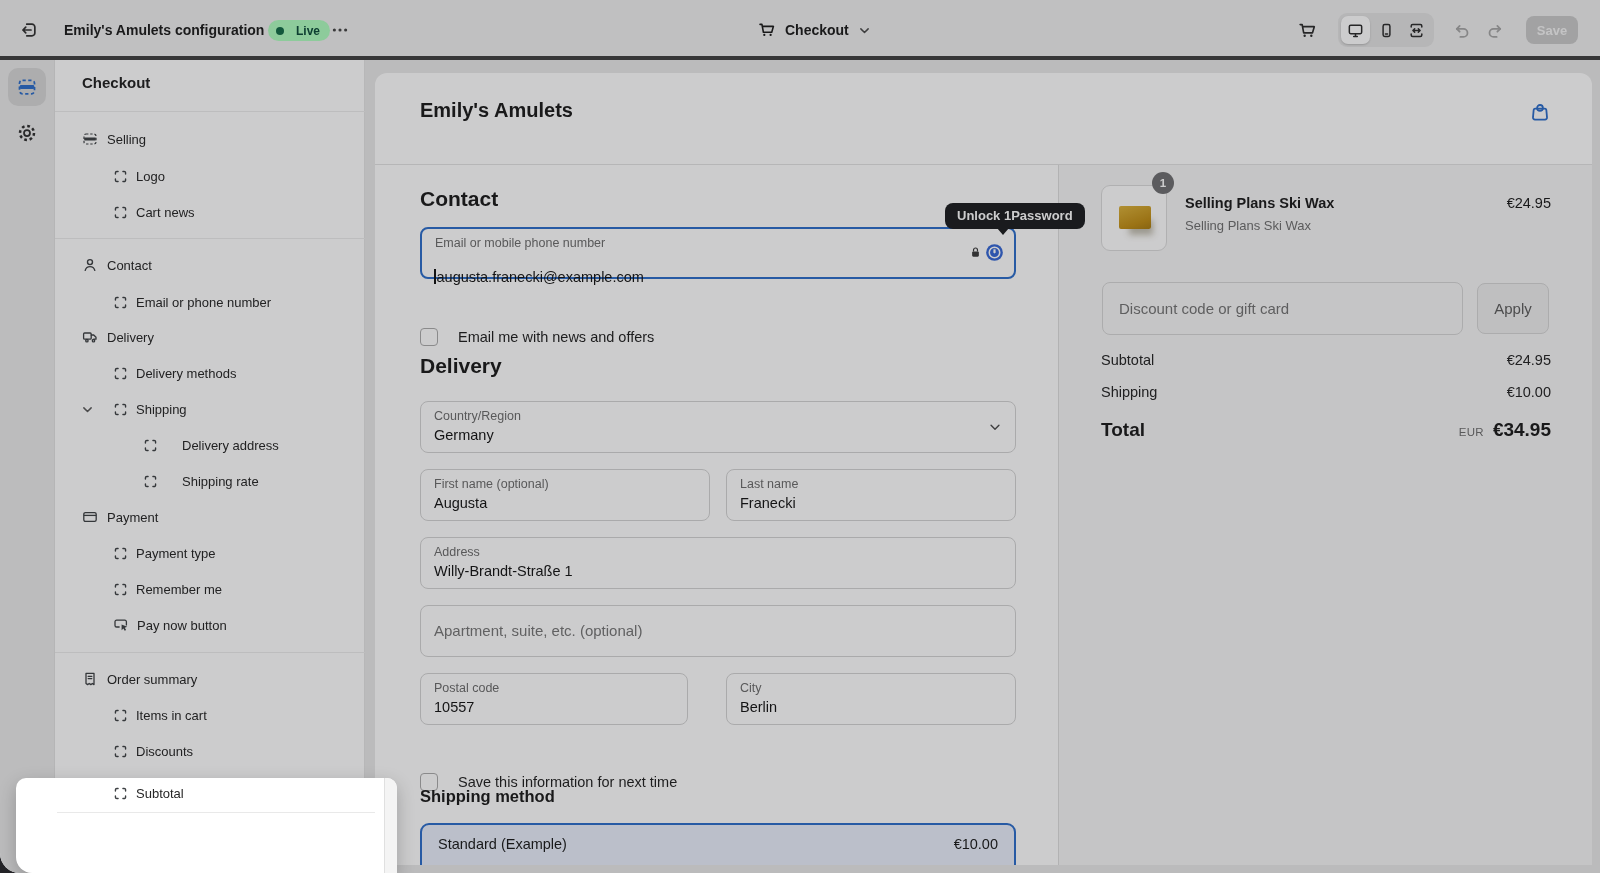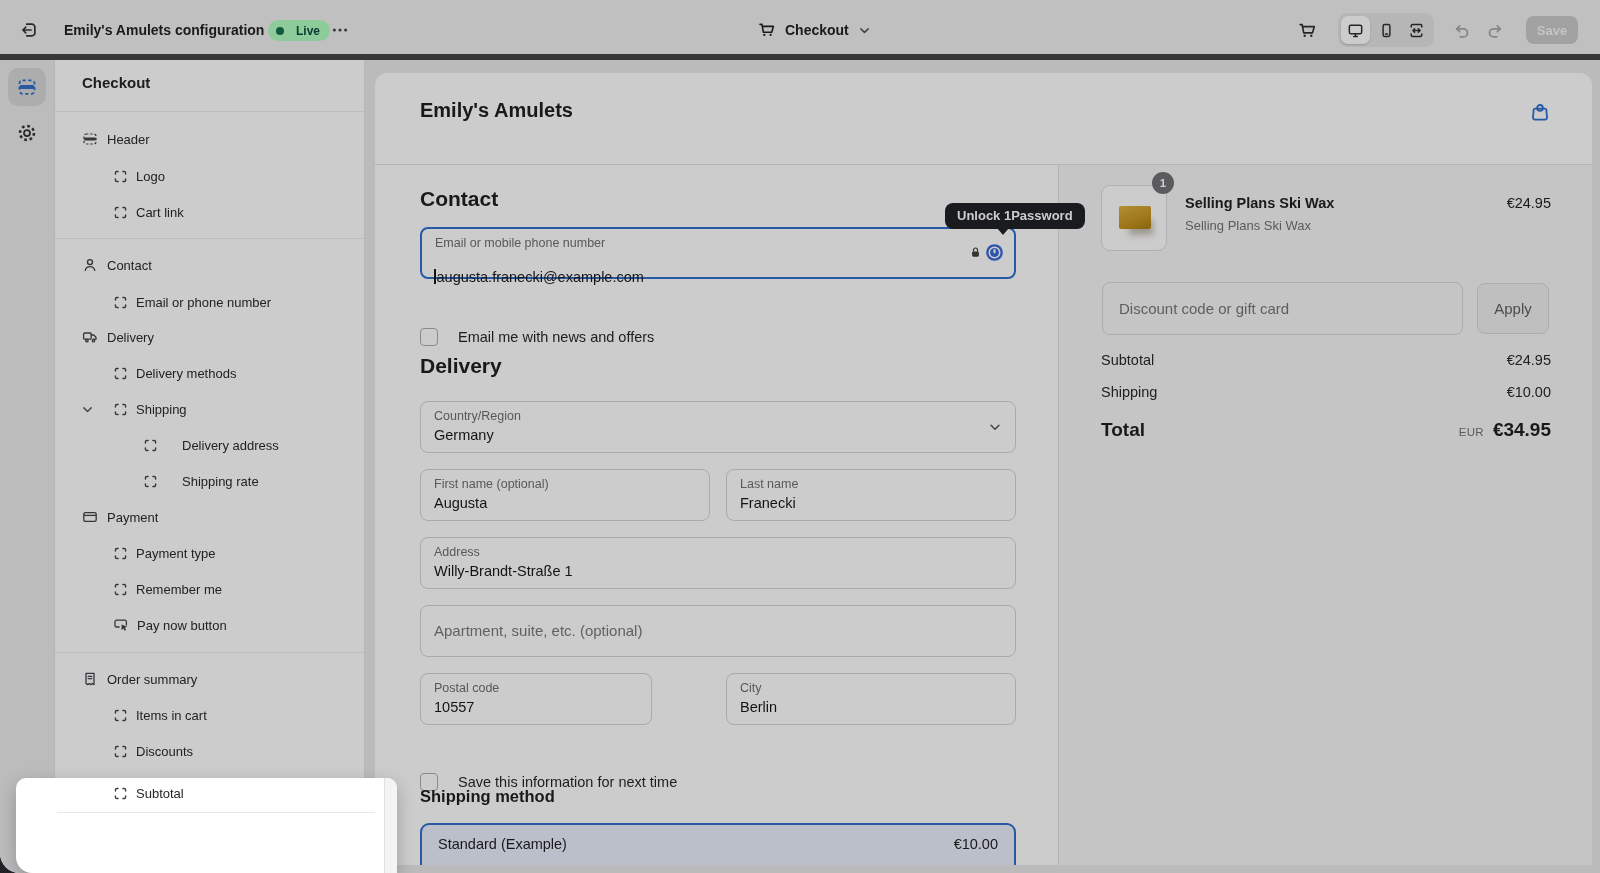--- a/index.html
+++ b/index.html
@@ -3,21 +3,21 @@
 <meta charset="utf-8">
 <style>
   * { margin:0; padding:0; box-sizing:border-box; }
   html,body { width:1600px; height:873px; overflow:hidden; background:#232327;
     font-family:"Liberation Sans","DejaVu Sans",sans-serif; }
   #app { position:relative; width:1600px; height:873px; background:#e9e9e9;
     border-radius:0 0 0 20px; overflow:hidden; }
 
   
   #topbar { position:absolute; left:0; top:0; width:1600px; height:60px; background:#f0f0f0;
-    border-bottom:6px solid #404040; }
+    border-bottom:4px solid #404040; }
   .tbtn { position:absolute; display:flex; align-items:center; justify-content:center;
     border-radius:8px; color:#303030; }
   #exit-btn { left:12px; top:13px; width:34px; height:34px; }
   #tb-title { position:absolute; left:64px; top:0; height:60px; display:flex; align-items:center;
     font-size:14px; font-weight:600; color:#1b1b1b; }
   #live-pill { position:absolute; left:268px; top:20px; height:21px; padding:0 10px 0 8px;
     background:#affebf; border-radius:11px; display:flex; align-items:center; gap:12px; }
   #live-pill .dot { width:8px; height:8px; border-radius:50%; background:#116b46; }
   #live-pill span { font-size:12px; font-weight:650; color:#0b4a38; }
   #more-btn { left:326px; top:16px; width:28px; height:28px; color:#444; }
@@ -266,37 +266,37 @@
     <div class="sb-hr" style="top:178px"></div>
     <div class="sb-hr" style="top:592px"></div>
 
     <div class="srow lvl0" style="top:61px">
       <span class="ic">
         <svg width="16" height="16" viewBox="0 0 16 16" fill="none" stroke="currentColor" stroke-width="1.2">
           <rect x="2" y="3" width="12" height="10" rx="2" stroke-dasharray="2.4 1.8"></rect>
           <rect x="2.2" y="6.5" width="11.6" height="3" rx=".8" fill="currentColor" stroke="none"></rect>
         </svg>
       </span>
-      <span class="rlb">Header</span>
+      <span class="rlb">Selling</span>
     </div>
     <div class="srow lvl1" style="top:98px">
       <span class="ic">
         <svg width="15" height="15" viewBox="0 0 16 16" fill="none" stroke="currentColor" stroke-width="1.5" stroke-linecap="round">
           <path d="M5.4 2.6H4.1A1.5 1.5 0 0 0 2.6 4.1v1.3M10.6 2.6h1.3a1.5 1.5 0 0 1 1.5 1.5v1.3M5.4 13.4H4.1a1.5 1.5 0 0 1-1.5-1.5v-1.3M10.6 13.4h1.3a1.5 1.5 0 0 0 1.5-1.5v-1.3"></path>
         </svg>
       </span>
       <span class="rlb">Logo</span>
     </div>
     <div class="srow lvl1" style="top:134px">
       <span class="ic">
         <svg width="15" height="15" viewBox="0 0 16 16" fill="none" stroke="currentColor" stroke-width="1.5" stroke-linecap="round">
           <path d="M5.4 2.6H4.1A1.5 1.5 0 0 0 2.6 4.1v1.3M10.6 2.6h1.3a1.5 1.5 0 0 1 1.5 1.5v1.3M5.4 13.4H4.1a1.5 1.5 0 0 1-1.5-1.5v-1.3M10.6 13.4h1.3a1.5 1.5 0 0 0 1.5-1.5v-1.3"></path>
         </svg>
       </span>
-      <span class="rlb">Cart link</span>
+      <span class="rlb">Cart news</span>
     </div>
 
     <div class="srow lvl0" style="top:187px">
       <span class="ic">
         <svg width="16" height="16" viewBox="0 0 16 16" fill="none" stroke="currentColor" stroke-width="1.4" stroke-linecap="round">
           <circle cx="8" cy="5.1" r="2.5"></circle>
             <path d="M3.2 13.4c.7-2.5 2.6-3.8 4.8-3.8s4.1 1.3 4.8 3.8"></path>
         </svg>
       </span>
       <span class="rlb">Contact</span>
@@ -487,21 +487,21 @@
 
     <div class="fld" style="left:45px; top:464px; width:596px">
       <span class="flab">Address</span>
       <span class="fval">Willy-Brandt-Straße 1</span>
     </div>
 
     <div class="fld" style="left:45px; top:532px; width:596px">
       <span class="fplace">Apartment, suite, etc. (optional)</span>
     </div>
 
-    <div class="fld" style="left:45px; top:600px; width:232px">
+    <div class="fld" style="left:45px; top:600px; width:268px">
       <span class="flab">Postal code</span>
       <span class="fval">10557</span>
     </div>
     <div class="fld" style="left:351px; top:600px; width:290px">
       <span class="flab">City</span>
       <span class="fval">Berlin</span>
     </div>
 
     <div class="cbrow" style="left:45px; top:668px">
       <span class="cbox"></span>

